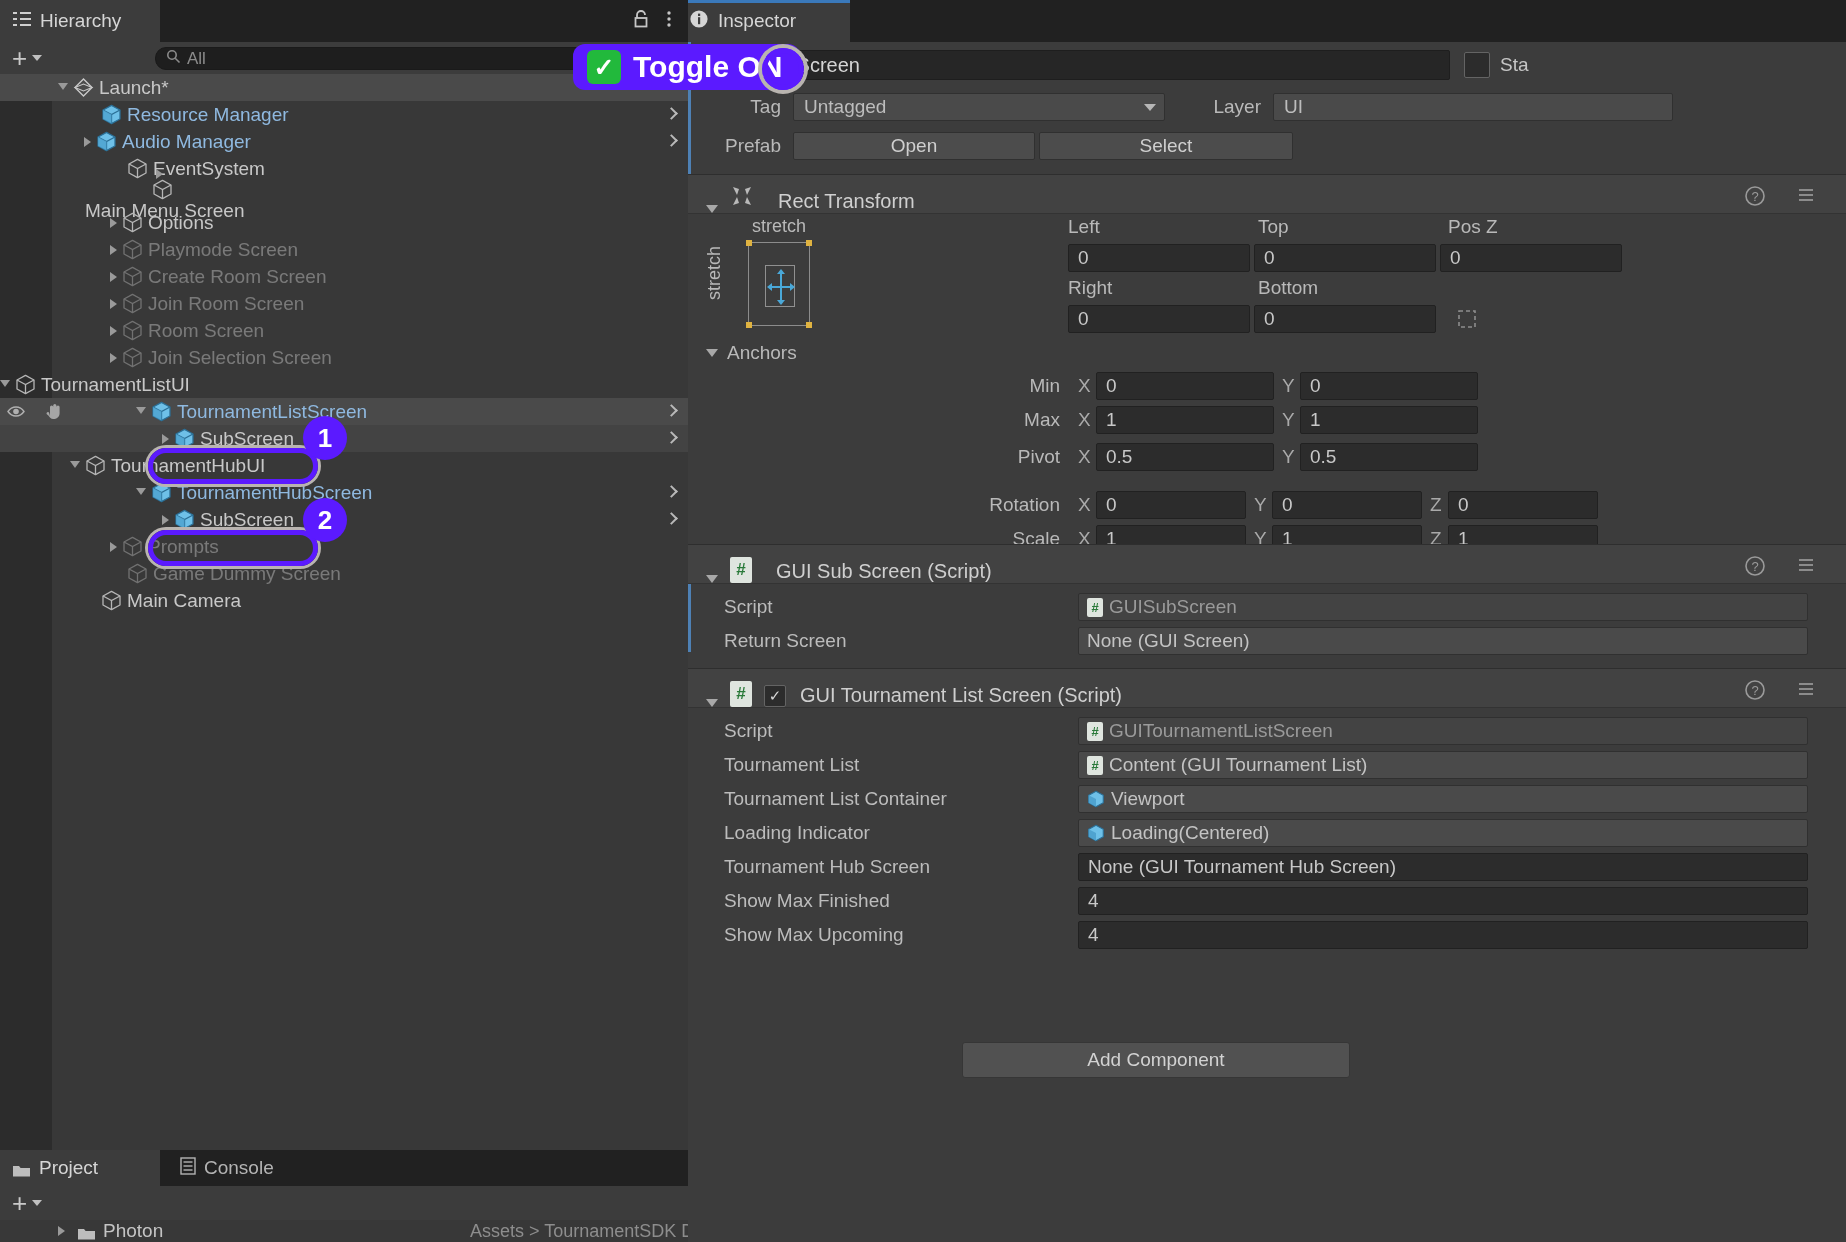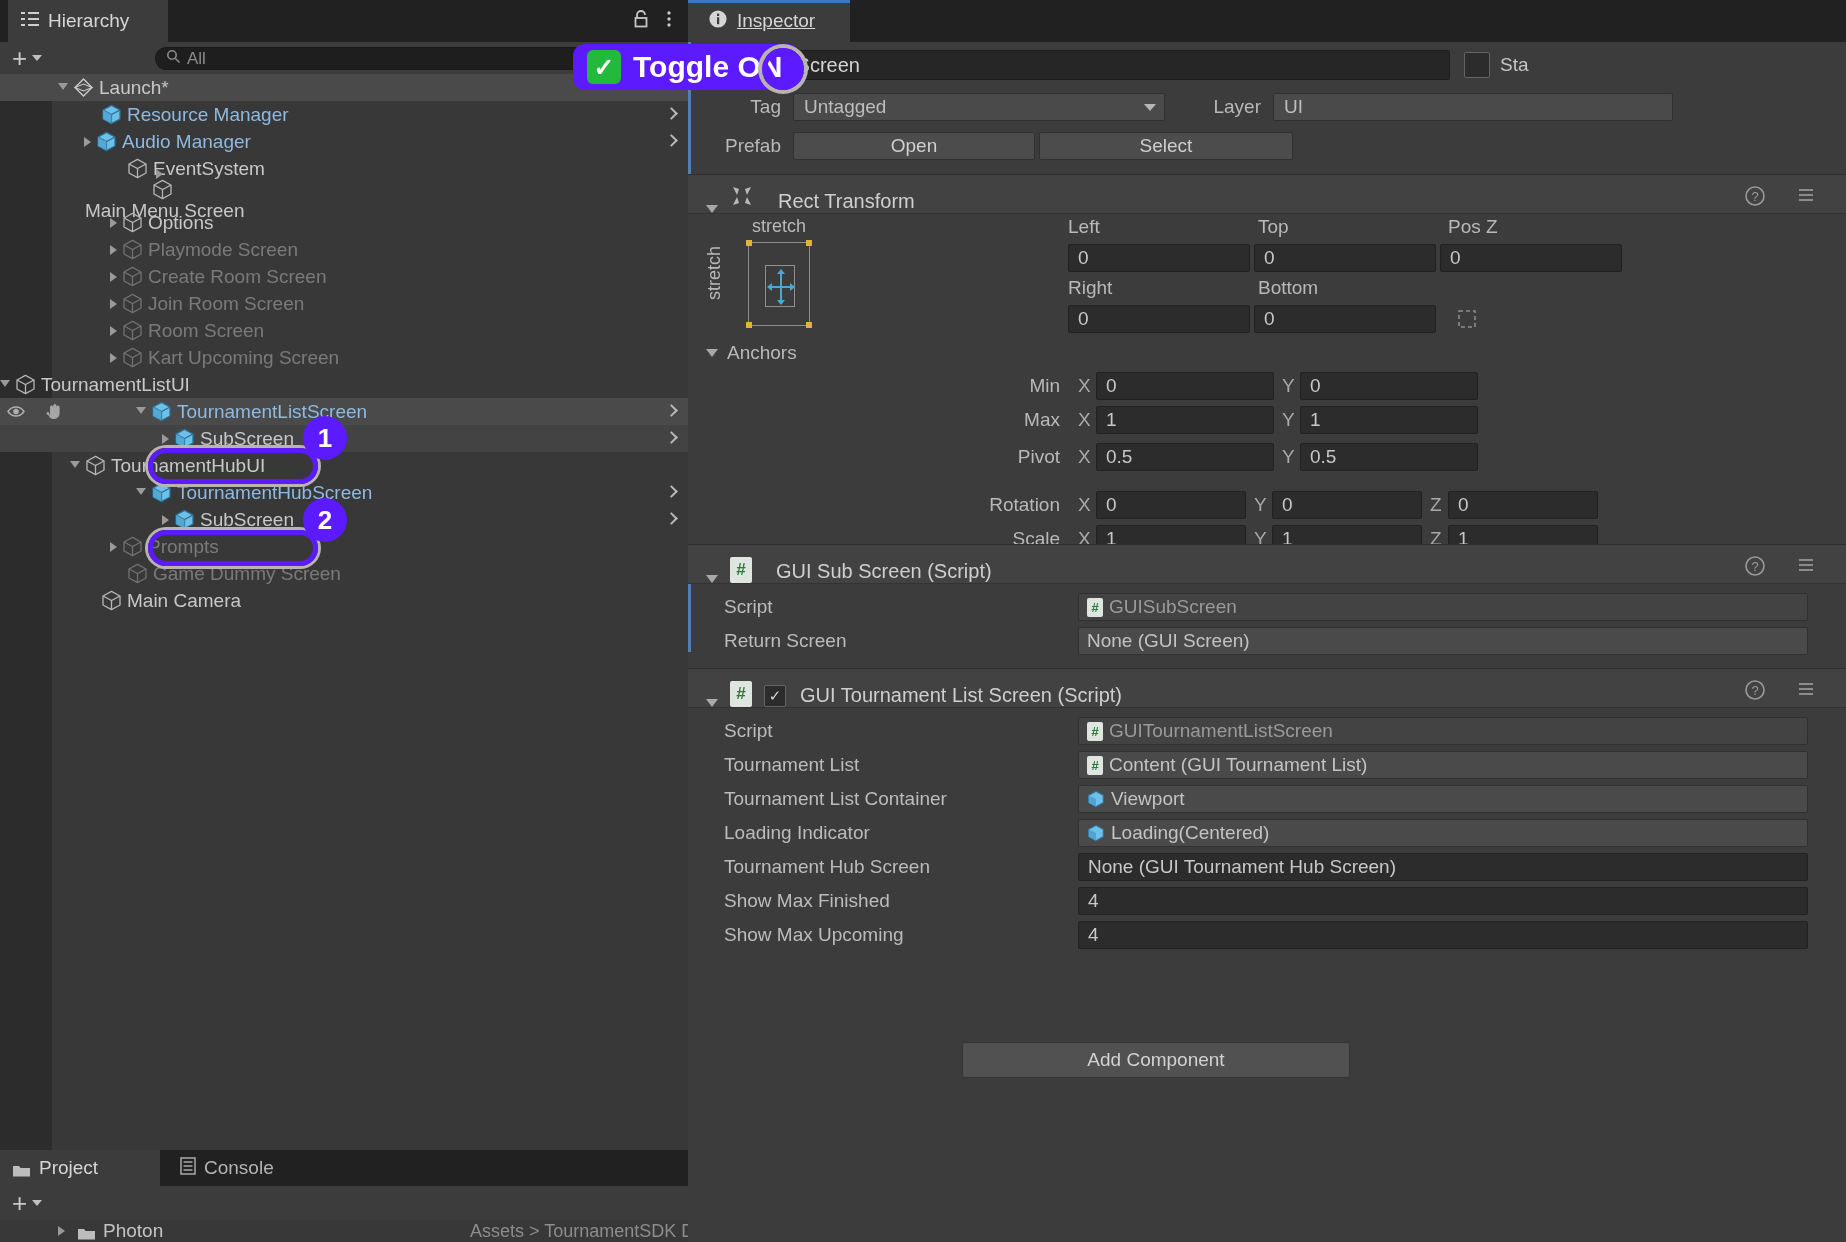--- a/index.html
+++ b/index.html
@@ -14,21 +14,21 @@
   #root { position: relative; width: 1846px; height: 1242px; }
 
   
   .panel { position: absolute; background: #383838; }
   .dim { color: #7a7a7a; }
 
   
   #hierarchy { left: 0; top: 0; width: 688px; height: 1150px; background: #383838; }
   #hier-tabstrip { position:absolute; left:0; top:0; width:688px; height:42px; background:#212121; }
   #hier-tab {
-    position:absolute; left:8px; top:0; height:42px; width:160px;
+    position:absolute; left:0; top:0; height:42px; width:160px;
     background:#3c3c3c; display:flex; align-items:center; gap:8px; padding-left:12px;
     color:#d6d6d6; font-size:19px;
   }
   #hier-tools { position:absolute; right:8px; top:0; height:42px; display:flex; align-items:center; gap:16px; padding-right:8px;}
   #hier-toolbar {
     position:absolute; left:0; top:42px; width:688px; height:32px;
     background:#3c3c3c; display:flex; align-items:center;
   }
   .plus-btn { display:flex; align-items:center; gap:5px; padding:0 10px 0 12px; cursor:default; }
   .plus-glyph { font-size:26px; line-height:18px; color:#c9c9c9; font-weight:300; }
@@ -73,21 +73,21 @@
   #proj-tab-console { position:absolute;left:160px;top:0;height:36px;display:flex;align-items:center;gap:8px;padding:0 20px;color:#b4b4b4; }
   #proj-toolbar { position:absolute;left:0;top:36px;width:820px;height:34px;background:#3c3c3c;display:flex;align-items:center; }
   #proj-body { position:absolute;left:0;top:70px;width:920px;height:22px;background:#383838;display:flex;align-items:center; }
   .folder-ico { width:19px;height:15px;flex:0 0 19px; }
 
   
   #inspector { left:688px; top:0; width:1158px; height:1242px; background:#3c3c3c; }
   #insp-tabstrip { position:absolute;left:0;top:0;width:1158px;height:42px;background:#212121; }
   #insp-tab {
     position:absolute;left:0;top:0;height:42px;width:162px;background:#3c3c3c;
-    display:flex;align-items:center;gap:9px;padding-left:20px;color:#d6d6d6;text-decoration:underline;
+    display:flex;align-items:center;gap:9px;padding-left:1px;color:#d6d6d6;
   }
   #insp-tab::before{content:"";position:absolute;left:0;right:0;top:0;height:3px;background:#3a79bb;}
   #insp-body { position:absolute;left:0;top:42px;width:1158px;height:1200px; }
   .insp-left-rule { position:absolute; left:0; top:42px; width:3px; height:610px; background:#4e81b5; }
 
   .name-row { position:relative; height:46px; display:flex; align-items:center; padding-left:20px; }
   .go-check {
     width:26px;height:26px;background:#2c2c2c;border:1px solid #646464;border-radius:2px;
     display:flex;align-items:center;justify-content:center;color:#d8d8d8;font-size:18px;
   }
@@ -346,21 +346,21 @@
             </div>
           </div>
           <div class="row">
             <div style="display: flex; align-items: center; padding-left: 110px;">
               <span class="foldout"></span>
               <span class="cube" style="opacity: 0.45;"><svg width="21" height="21" viewBox="0 0 21 21">
                   <path d="M10.5 1.4 L19 6 L19 15 L10.5 19.6 L2 15 L2 6 Z" fill="none" stroke="#b6b6b6" stroke-width="1.3" stroke-linejoin="round"></path>
                   <path d="M2 6 L10.5 10.6 L19 6" fill="none" stroke="#b6b6b6" stroke-width="1.3"></path>
                   <path d="M10.5 10.6 L10.5 19.6" fill="none" stroke="#b6b6b6" stroke-width="1.3"></path>
                 </svg></span>
-              <span class="label disabled">Kart Upcoming Screen</span>
+              <span class="label disabled">Join Selection Screen</span>
             </div>
           </div>
           <div class="row">
             <div style="display: flex; align-items: center; ">
               <span class="foldout open"></span>
               <span class="cube"><svg width="21" height="21" viewBox="0 0 21 21">
                   <path d="M10.5 1.4 L19 6 L19 15 L10.5 19.6 L2 15 L2 6 Z" fill="none" stroke="#b6b6b6" stroke-width="1.3" stroke-linejoin="round"></path>
                   <path d="M2 6 L10.5 10.6 L19 6" fill="none" stroke="#b6b6b6" stroke-width="1.3"></path>
                   <path d="M10.5 10.6 L10.5 19.6" fill="none" stroke="#b6b6b6" stroke-width="1.3"></path>
                 </svg></span>

